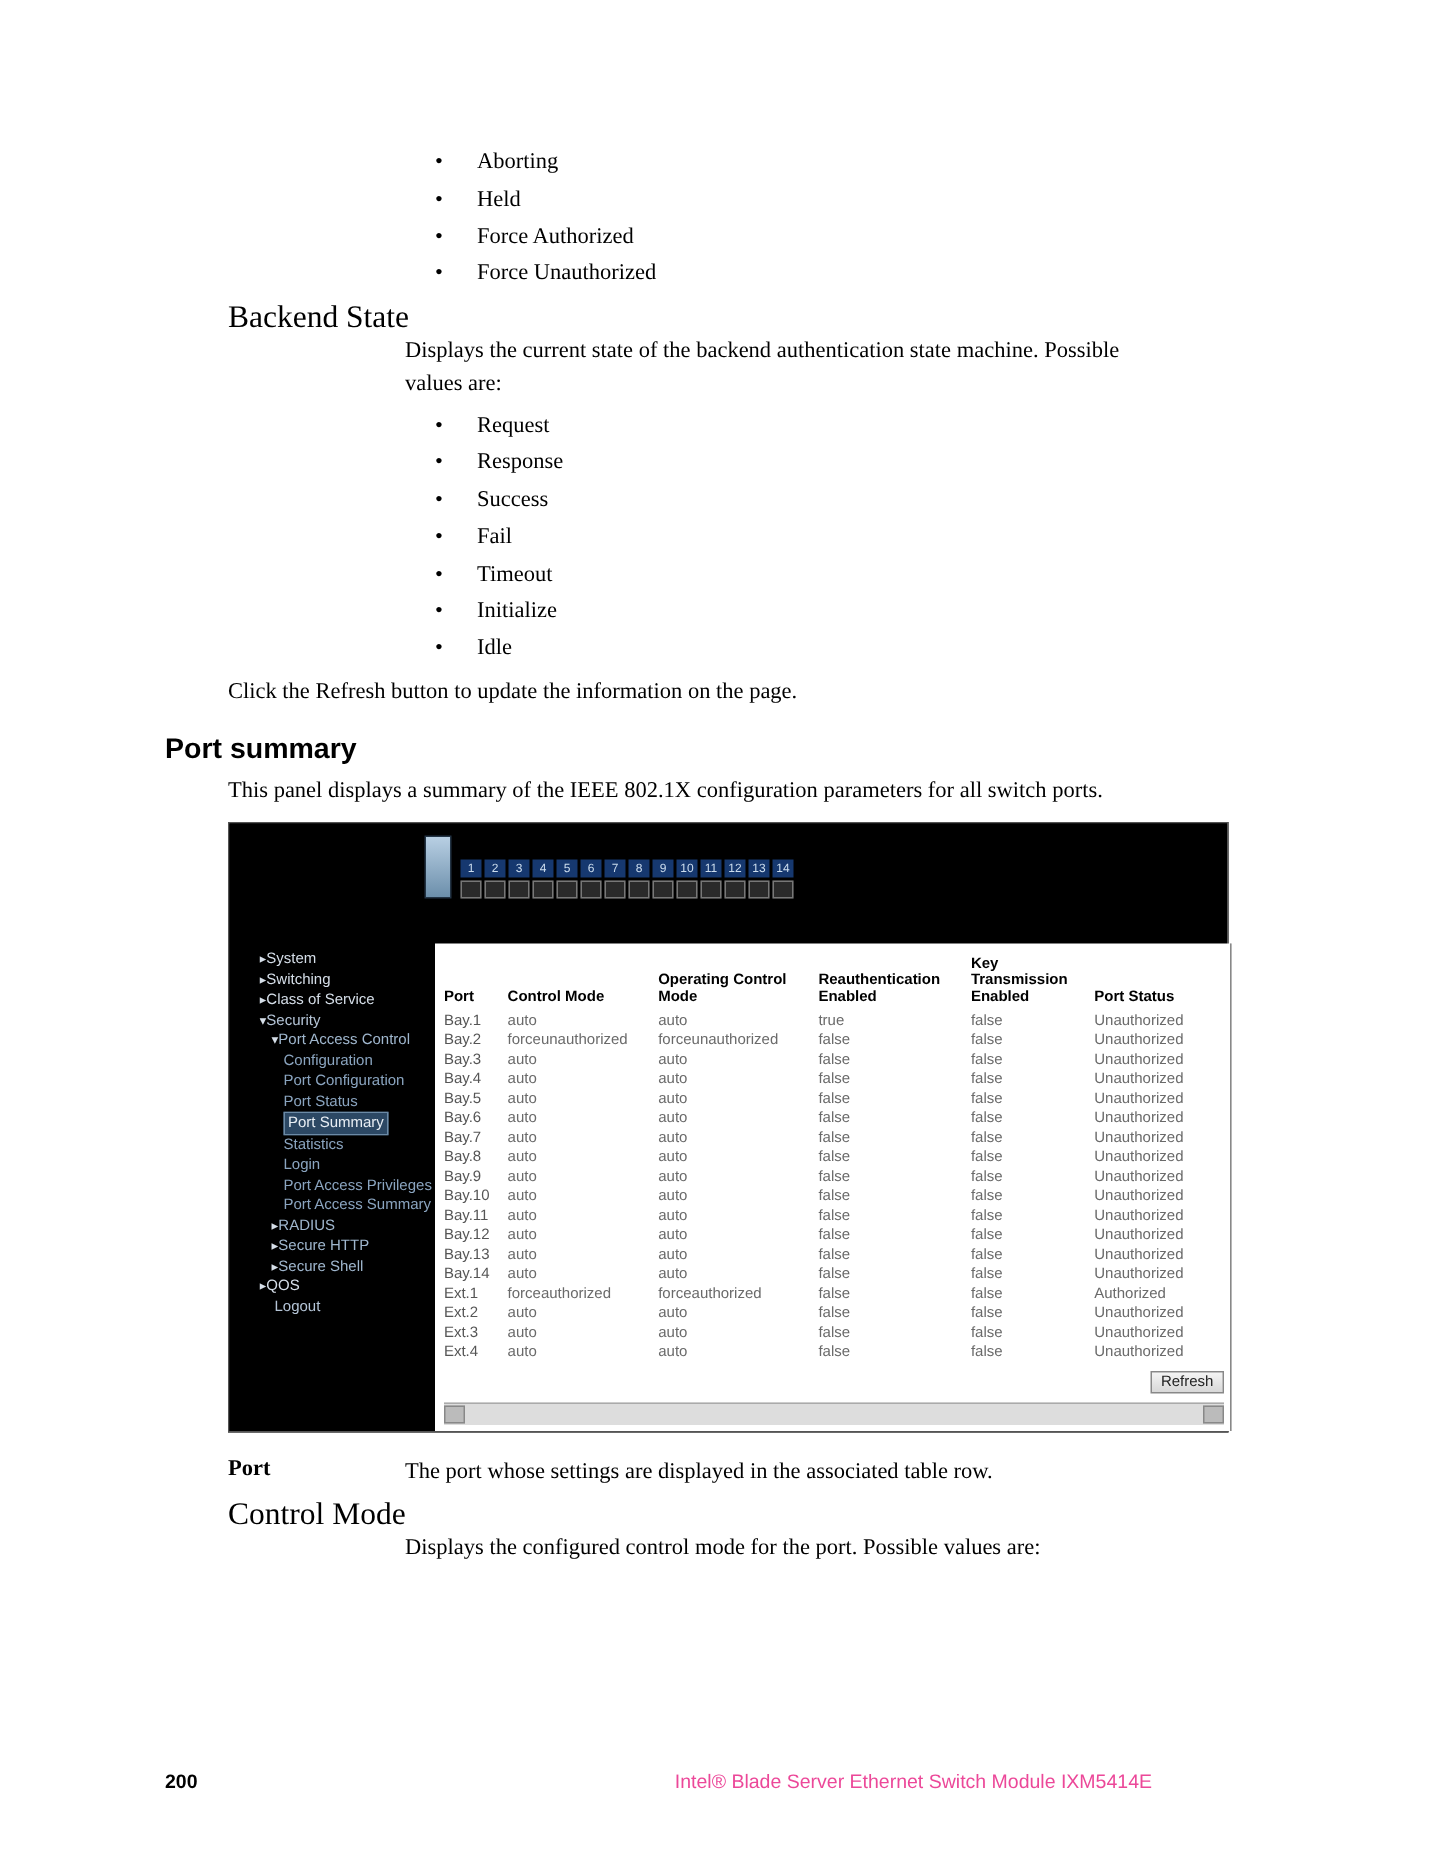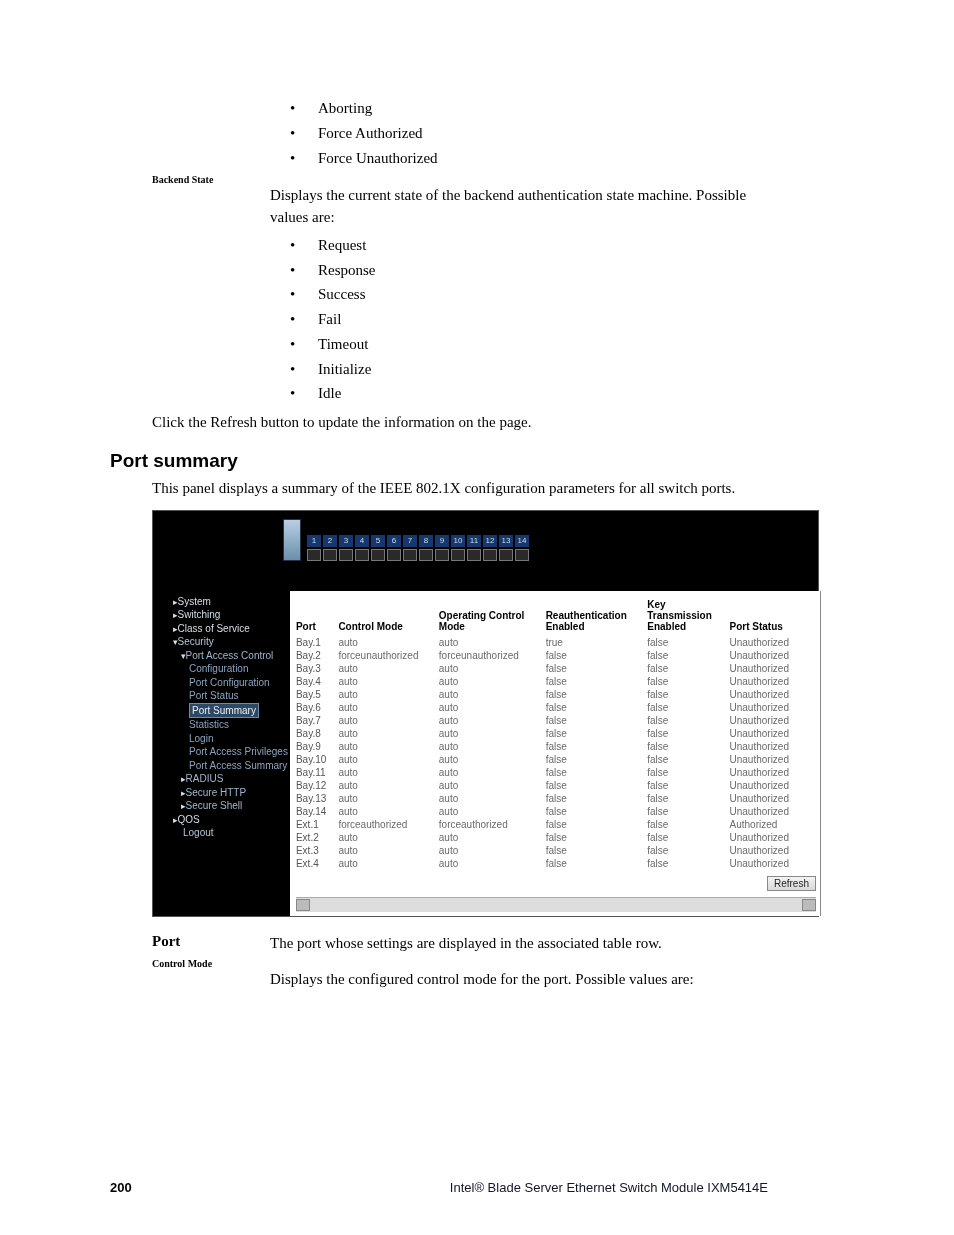--- a/index.html
+++ b/index.html
@@ -22,22 +22,22 @@
     padding: 0 0 0 180px;
     font-size: 15px;
     line-height: 1.65;
   }
   .bulleted li::before {
     content: "•";
     display: inline-block;
     width: 28px;
   }
   .def-term {
-    font-size: 10px;
-    font-weight: bold;
+    font-size: 21px;
+    font-weight: normal;
     margin: 4px 0 0 42px;
   }
   .def-body {
     font-size: 15px;
     margin: 0 0 4px 160px;
     line-height: 1.45;
   }
   .para {
     font-size: 15px;
     margin: 6px 0 10px 42px;
@@ -221,29 +221,30 @@
     position:absolute;
     bottom:40px;
     left:110px;
     right:90px;
     display:flex;
     justify-content:space-between;
     font-size:13px;
     font-family: Arial, Helvetica, sans-serif;
   }
   .footer .pn { font-weight:bold; }
-  .footer .doc { color:#0f172a; }
+  .footer .doc { color:#ec4899; }
 </style>
 </head>
 <body>
 
 <div class="page">
 
   <ul class="bulleted" id="top-bullets">
       <li>Aborting</li>
+      <li>Held</li>
       <li>Force Authorized</li>
       <li>Force Unauthorized</li>
     </ul>
 
   <div class="def-term">Backend State</div>
   <div class="def-body">Displays the current state of the backend authentication state machine. Possible values are:</div>
   <ul class="bulleted" id="backend-bullets">
       <li>Request</li>
       <li>Response</li>
       <li>Success</li>

